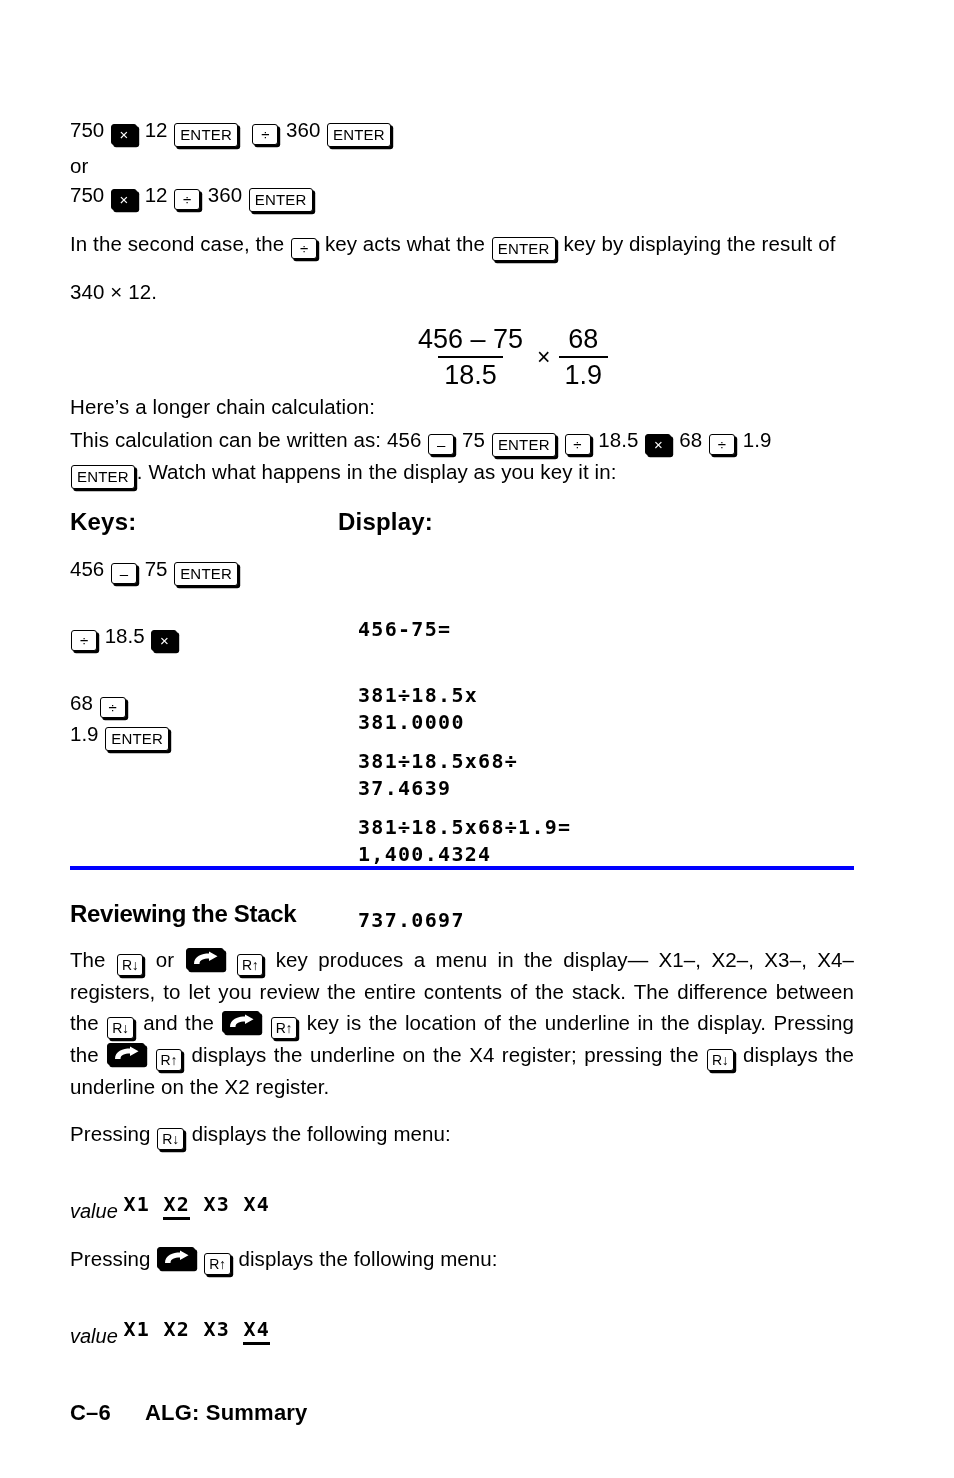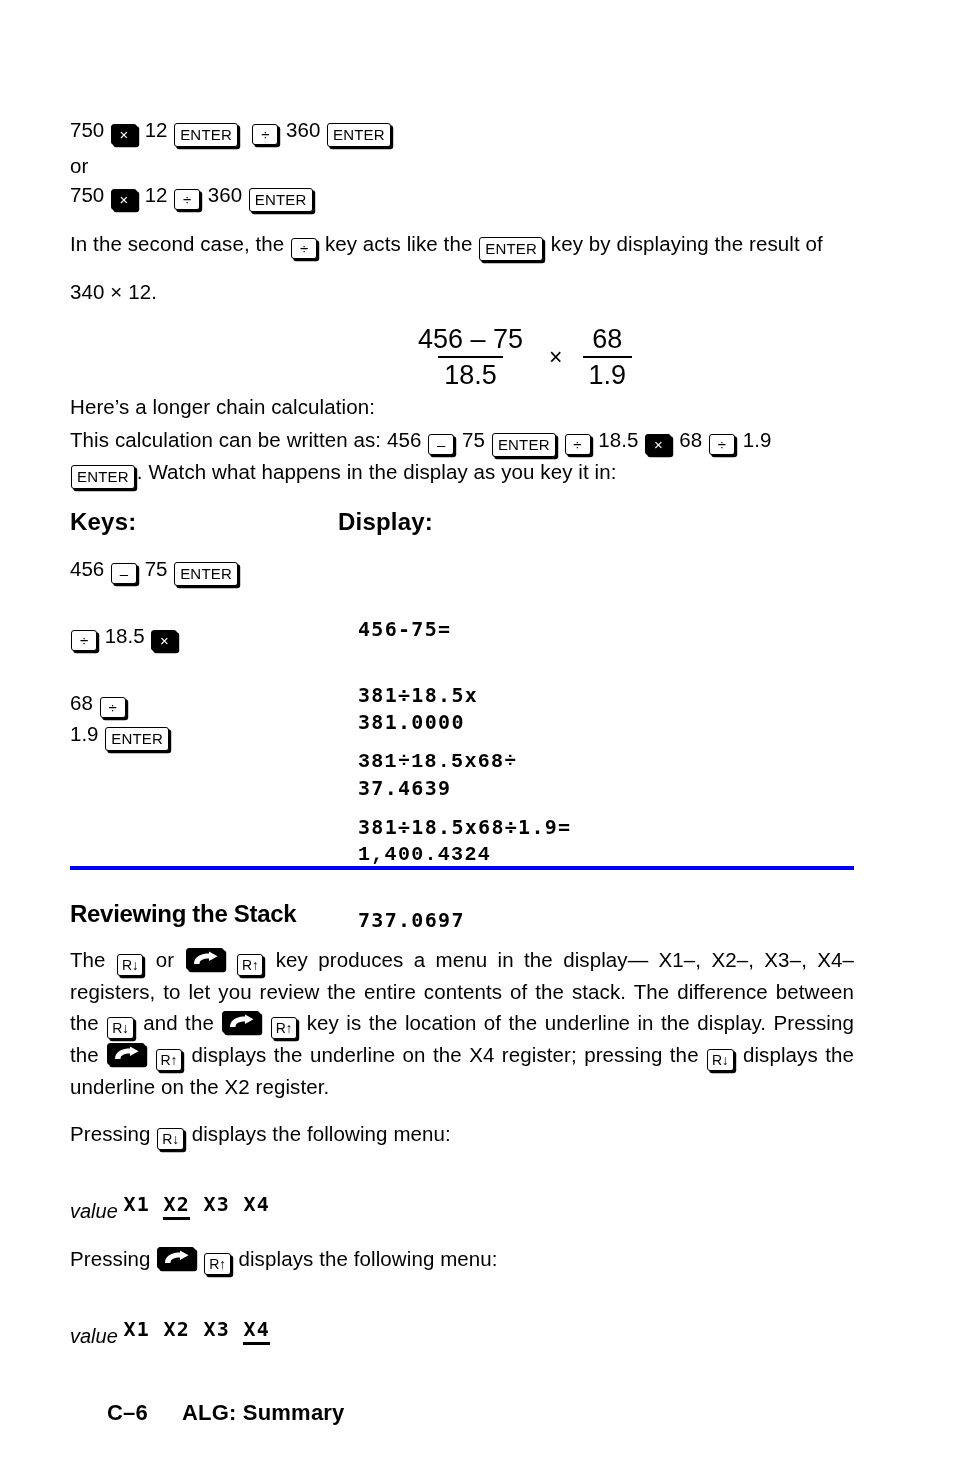--- a/index.html
+++ b/index.html
@@ -72,21 +72,21 @@
     padding: 0;
     background: #000;
     border-color: #000;
   }
   .key-shift svg { display: block; margin: 2px auto 0 auto; }
 
   
   .mathrow {
     display: flex;
     align-items: center;
-    gap: 16px;
+    gap: 4px;
     font-size: 27px;
     line-height: 1;
     font-family: "Liberation Sans", sans-serif;
   }
   .frac {
     display: inline-flex;
     flex-direction: column;
     align-items: center;
     vertical-align: middle;
   }
@@ -127,21 +127,21 @@
 
   
   .footer {
     position: absolute;
     left: 70px;
     top: 1400px;
     font-size: 22px;
     font-weight: bold;
     letter-spacing: 0.2px;
   }
-  .footer .pg { margin-right: 34px; margin-left: 37px; }
+  .footer .pg { margin-right: 34px; }
 
   
   .blk { position: absolute; }
 </style>
 </head>
 <body>
 
 <div class="page">
 
   <div class="blk keyline" style="left:0; top:114px;">
@@ -163,21 +163,21 @@
     <span class="key key-op inv"><span>×</span></span>
     <span>12</span>
     <span class="key key-op"><span>÷</span></span>
     <span>360</span>
     <span class="key key-enter"><span>ENTER</span></span>
   </div>
 
   <div class="blk para" style="left:0; top:228px; width:784px;">
     <span>In the second case, the</span>
     <span class="key key-op"><span>÷</span></span>
-    <span>key acts like the</span>
+    <span>key acts what the</span>
     <span class="key key-enter"><span>ENTER</span></span>
     <span>key by displaying the result of</span>
   </div>
   <div class="blk para" style="left:0; top:276px;">
     <span>340 × 12.</span>
   </div>
 
   <div class="blk para" style="left:0; top:352px;margin-top:39px;">
     <span>Here’s a longer chain calculation:</span>
   </div>
@@ -236,21 +236,21 @@
   </div>
   <div class="blk lcd" style="left:288px; top:618px;">
     <div>381÷18.5x</div>
     <div>37.4639</div>
   </div>
 
   <div class="blk keyline" style="left:0; top:687px;">
     <span>68</span>
     <span class="key key-op"><span>÷</span></span>
   </div>
-  <div class="blk lcd" style="left:288px; top:684px;font-family:Liberation Mono, monospace;">
+  <div class="blk lcd" style="left:288px; top:684px;">
     <div>381÷18.5x68÷</div>
     <div>1,400.4324</div>
   </div>
 
   <div class="blk keyline" style="left:0; top:718px;">
     <span>1.9</span>
     <span class="key key-enter"><span>ENTER</span></span>
   </div>
   <div class="blk lcd" style="left:288px; top:750px;">
     <div>381÷18.5x68÷1.9=</div>

